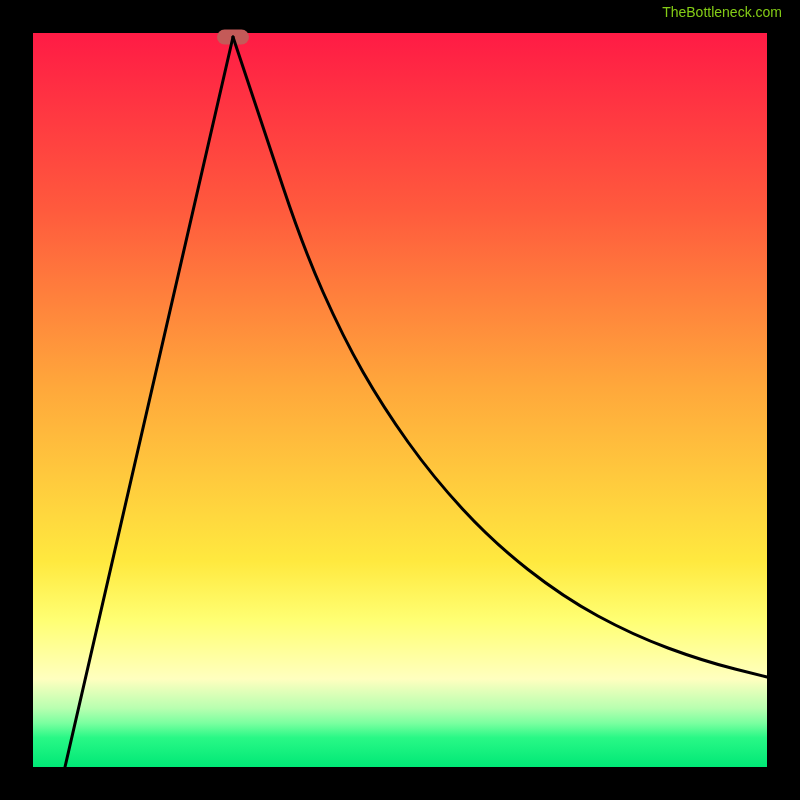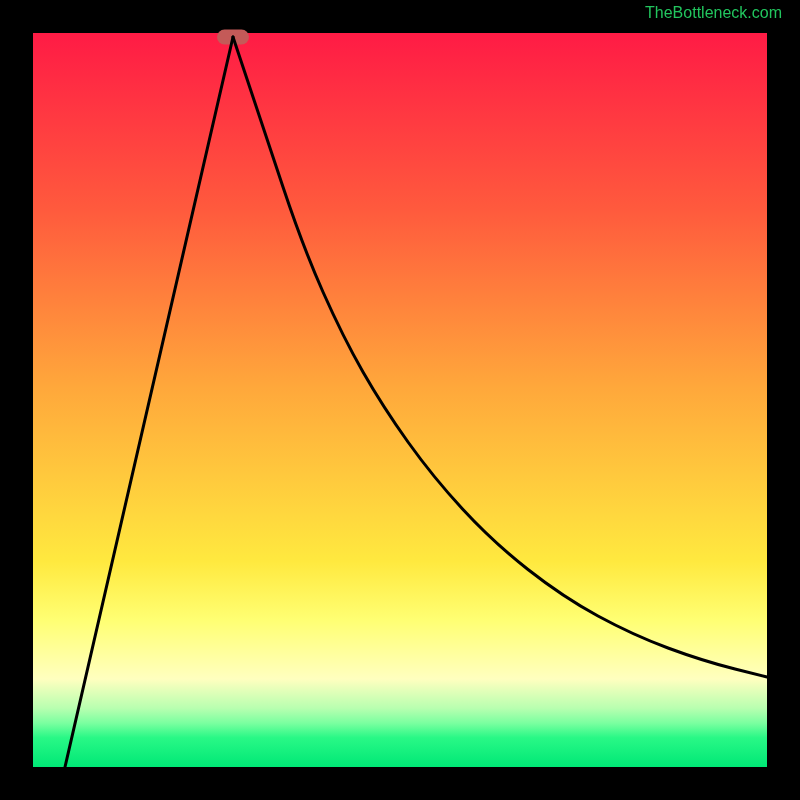--- a/index.html
+++ b/index.html
@@ -3,22 +3,22 @@
 <meta charset="utf-8">
 <style>
   * { margin: 0; padding: 0; box-sizing: border-box; }
   html, body { width: 800px; height: 800px; overflow: hidden; }
   body { background: #000; position: relative; }
   .watermark {
     position: absolute;
     top: 4px;
     right: 18px;
     font-family: Arial, Helvetica, sans-serif;
-    font-size: 16px;
-    color: #22c55e;
+    font-size: 14px;
+    color: #84cc16;
     font-weight: 500;
     z-index: 20;
   }
   .plot-area {
     position: absolute;
     left: 33px;
     top: 33px;
     width: 734px;
     height: 734px;
     background: linear-gradient(to bottom,

